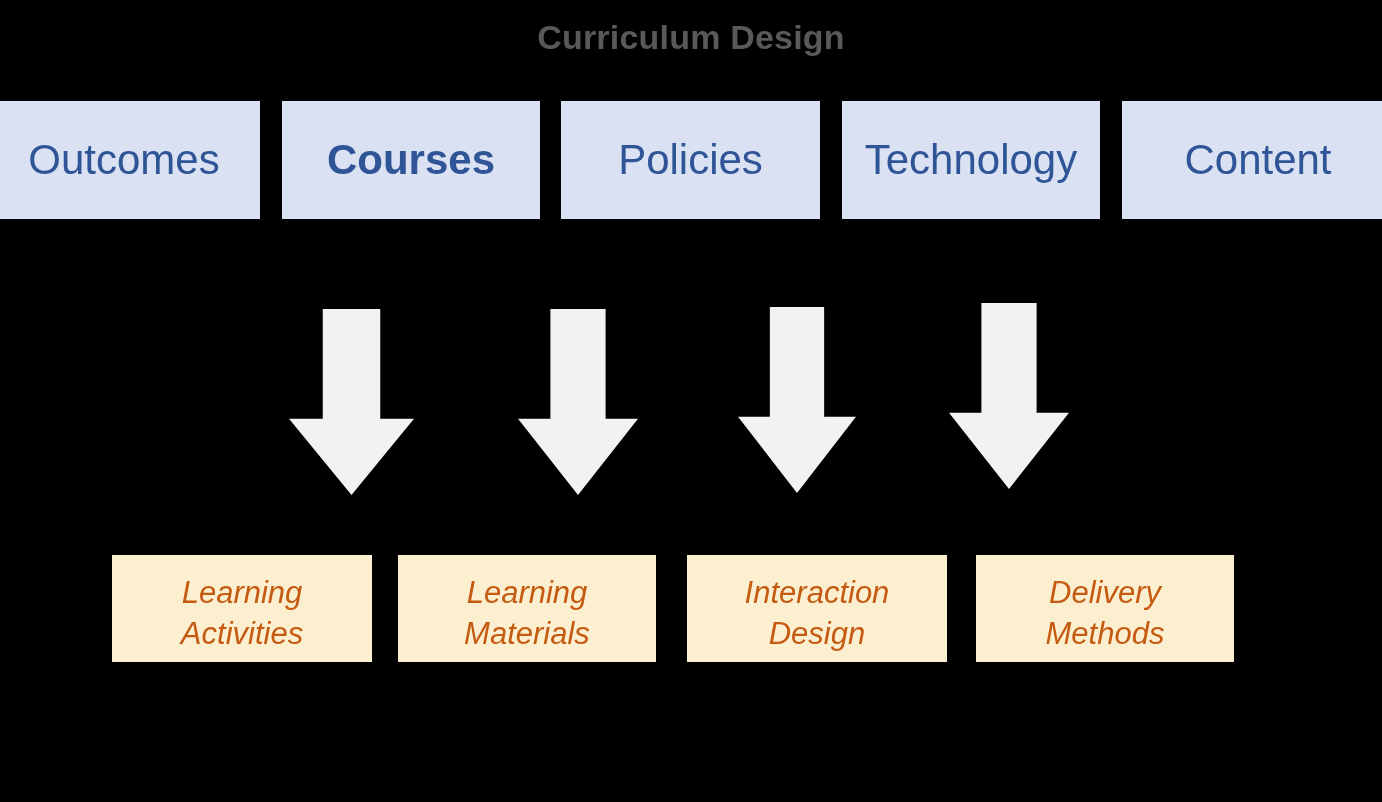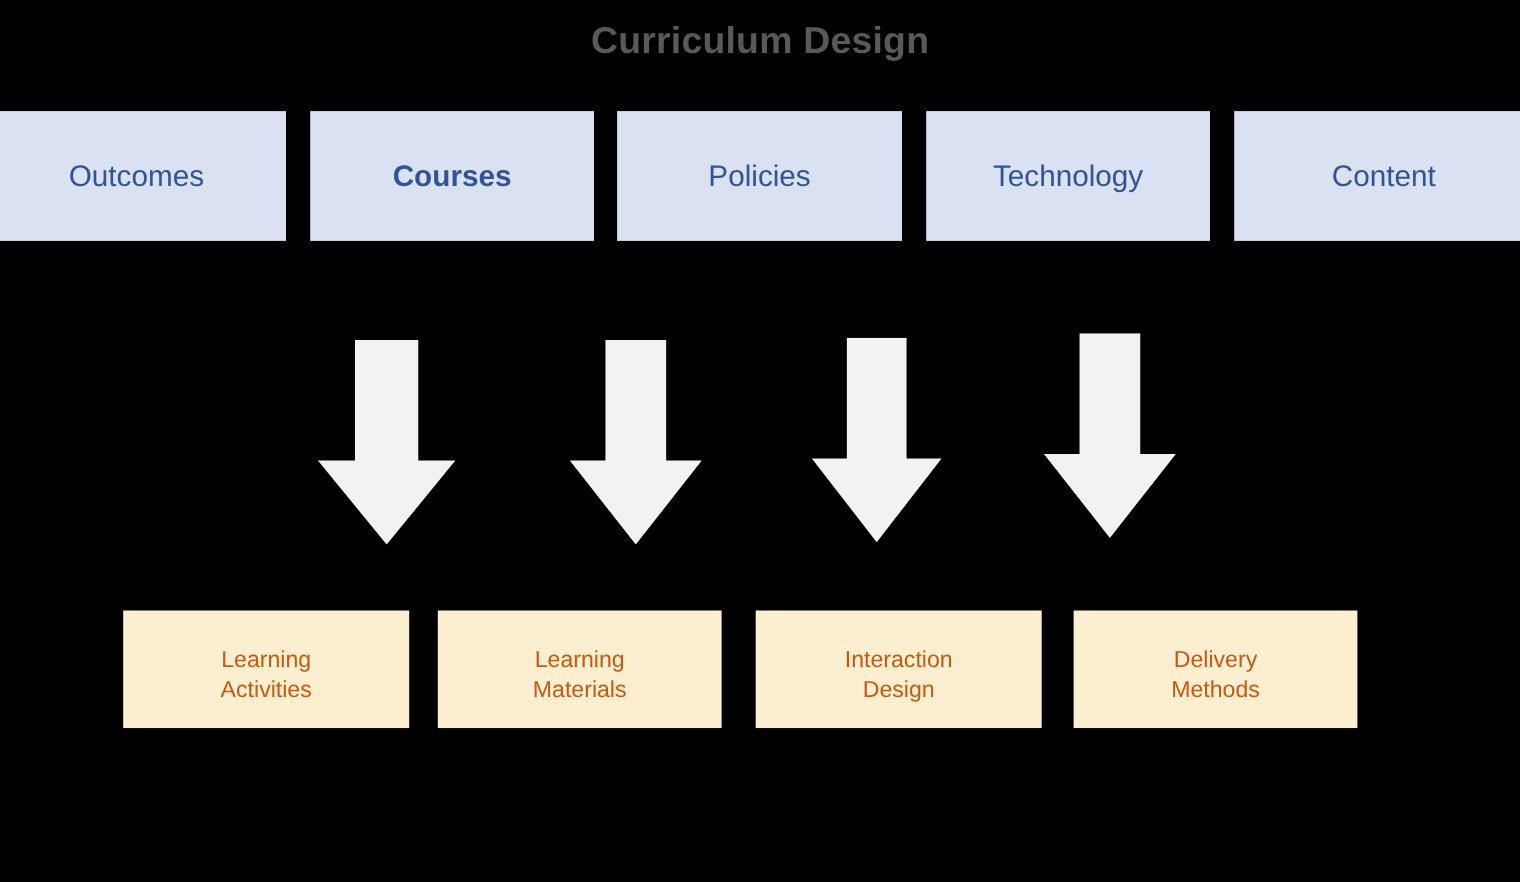--- a/index.html
+++ b/index.html
@@ -40,42 +40,43 @@
     top: 101px;
     height: 118px;
     background: #dae1f2;
     display: flex;
     align-items: center;
     justify-content: center;
     box-sizing: border-box;
   }
   .curriculum-box .box-label {
     color: #2f5597;
-    font-size: 27px;
+    font-size: 42px;
     line-height: 1.12;
     text-align: right;
     white-space: nowrap;
   }
 
   
   .instruction-box {
     position: absolute;
     top: 555px;
     height: 118px;
     background: #fcefd0;
     display: flex;
     align-items: center;
     justify-content: center;
     box-sizing: border-box;
   }
   .instruction-box .box-label {
     color: #c55a11;
-    font-size: 21px;
+    font-size: 31px;
     line-height: 1.32;
     text-align: center;
+    font-style: italic;
   }
 
   
   .flow-arrow {
     position: absolute;
   }
   .flow-arrow svg { display: block; }
 </style>
 </head>
 <body>

